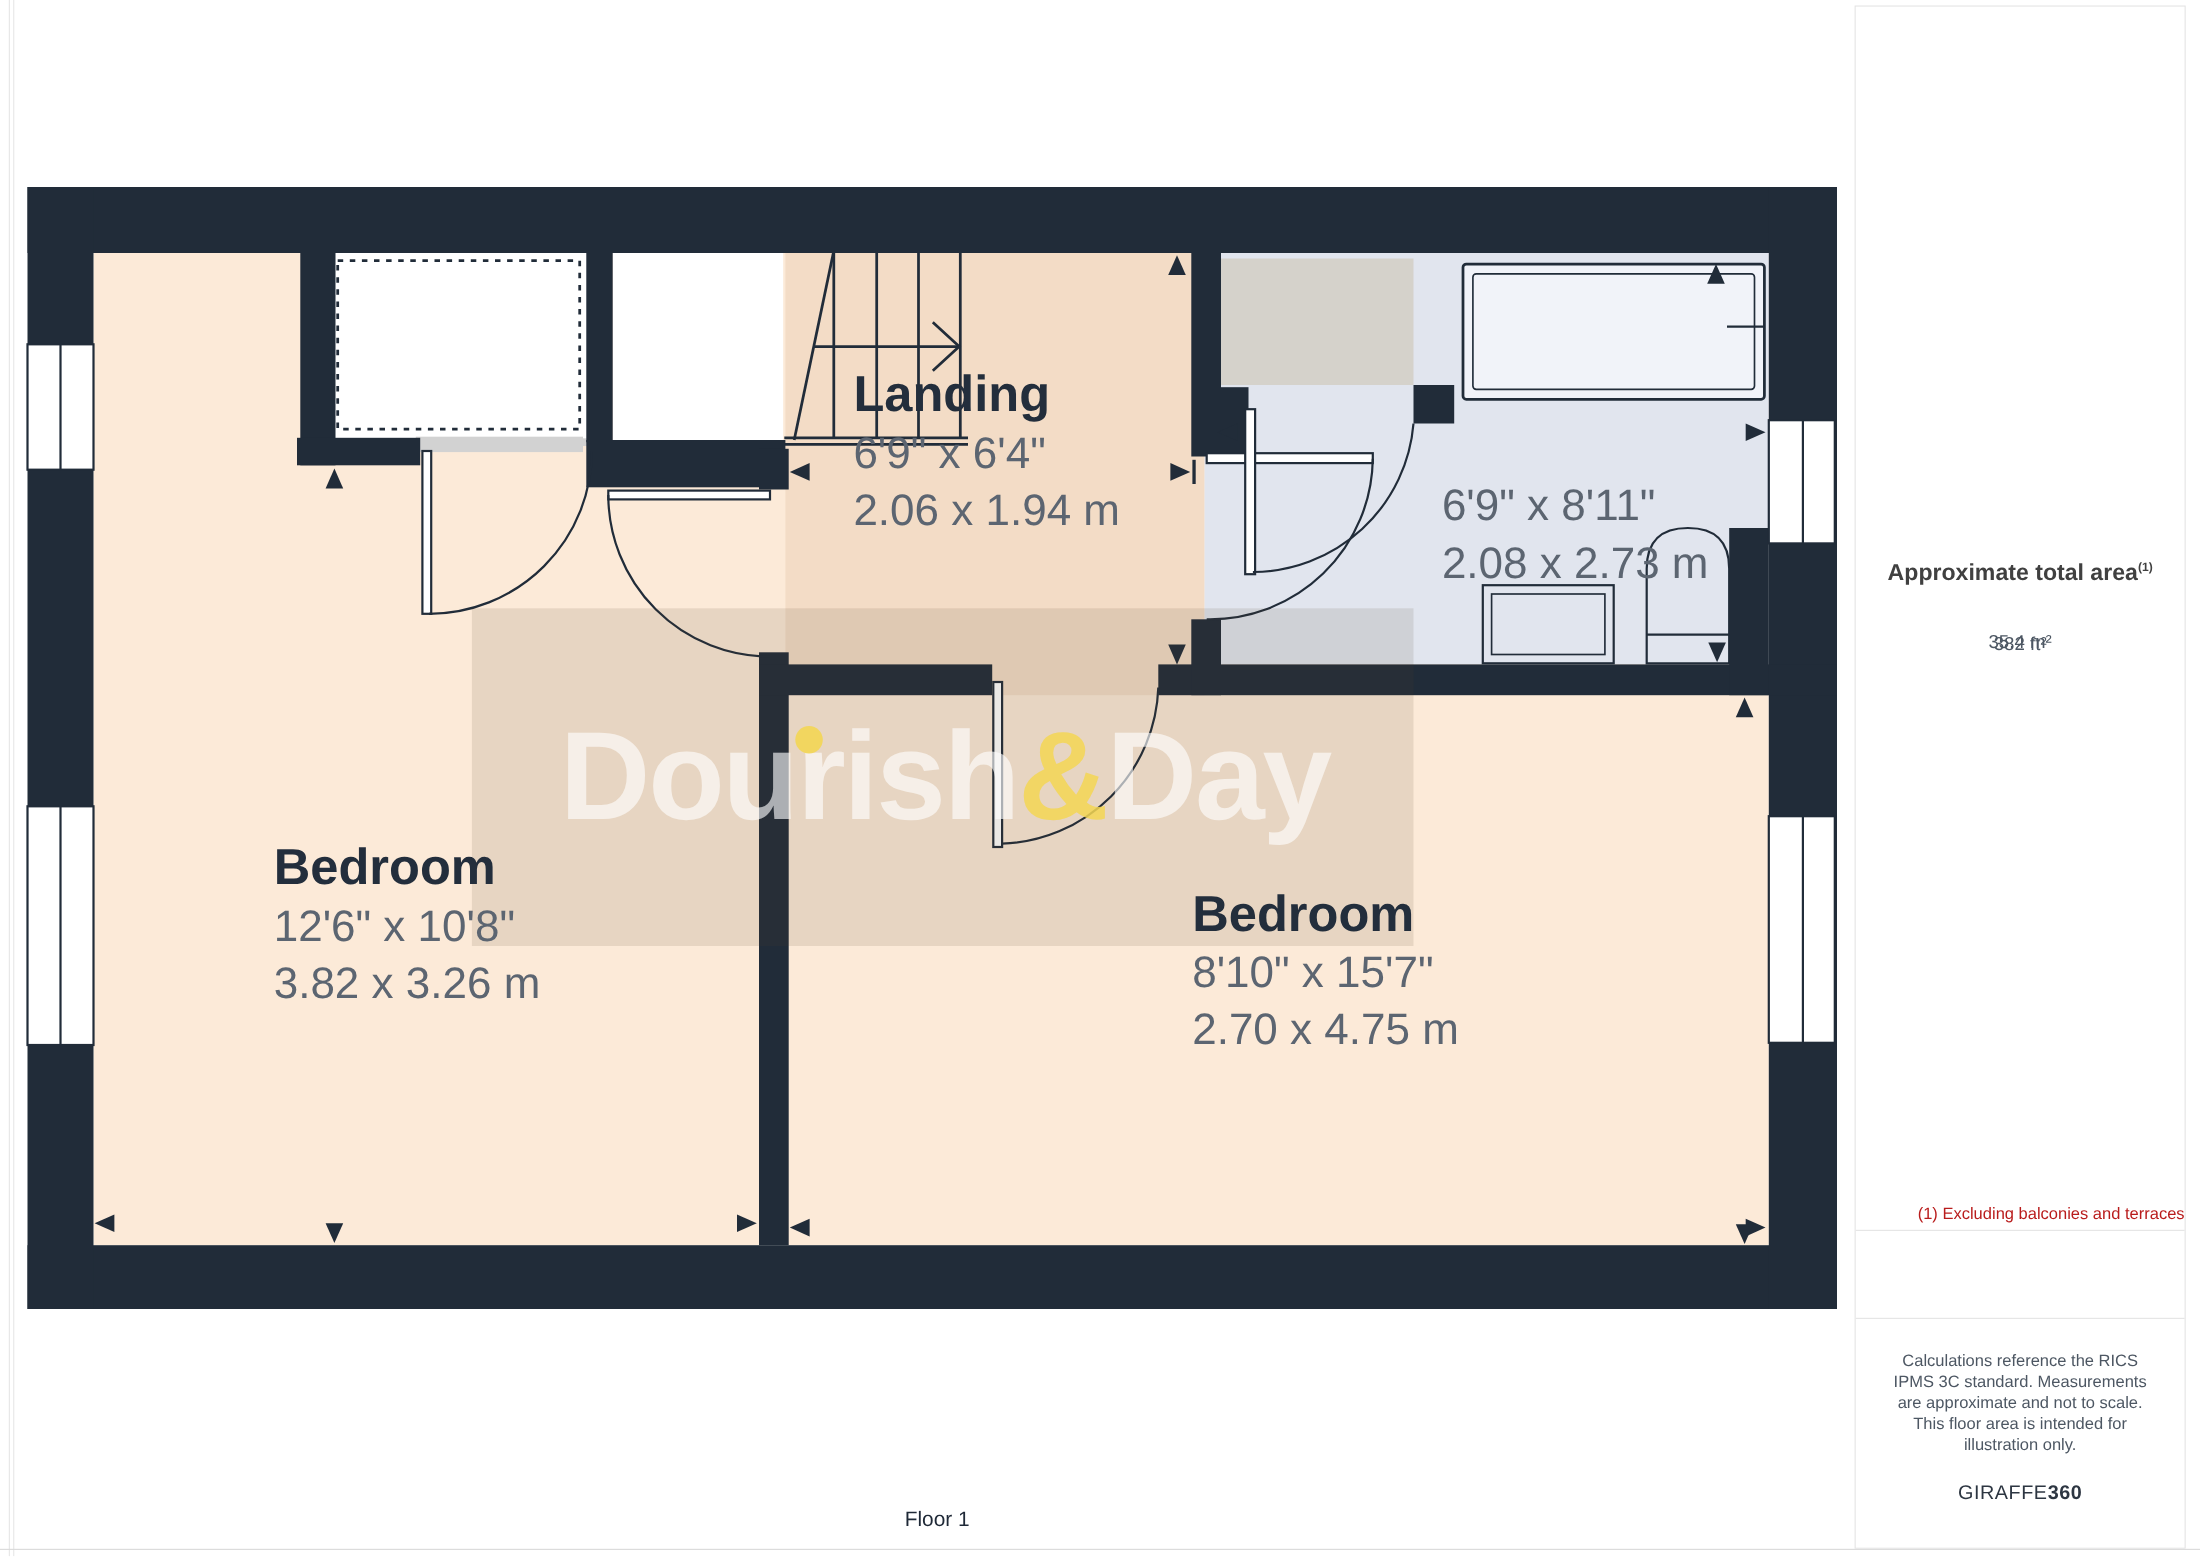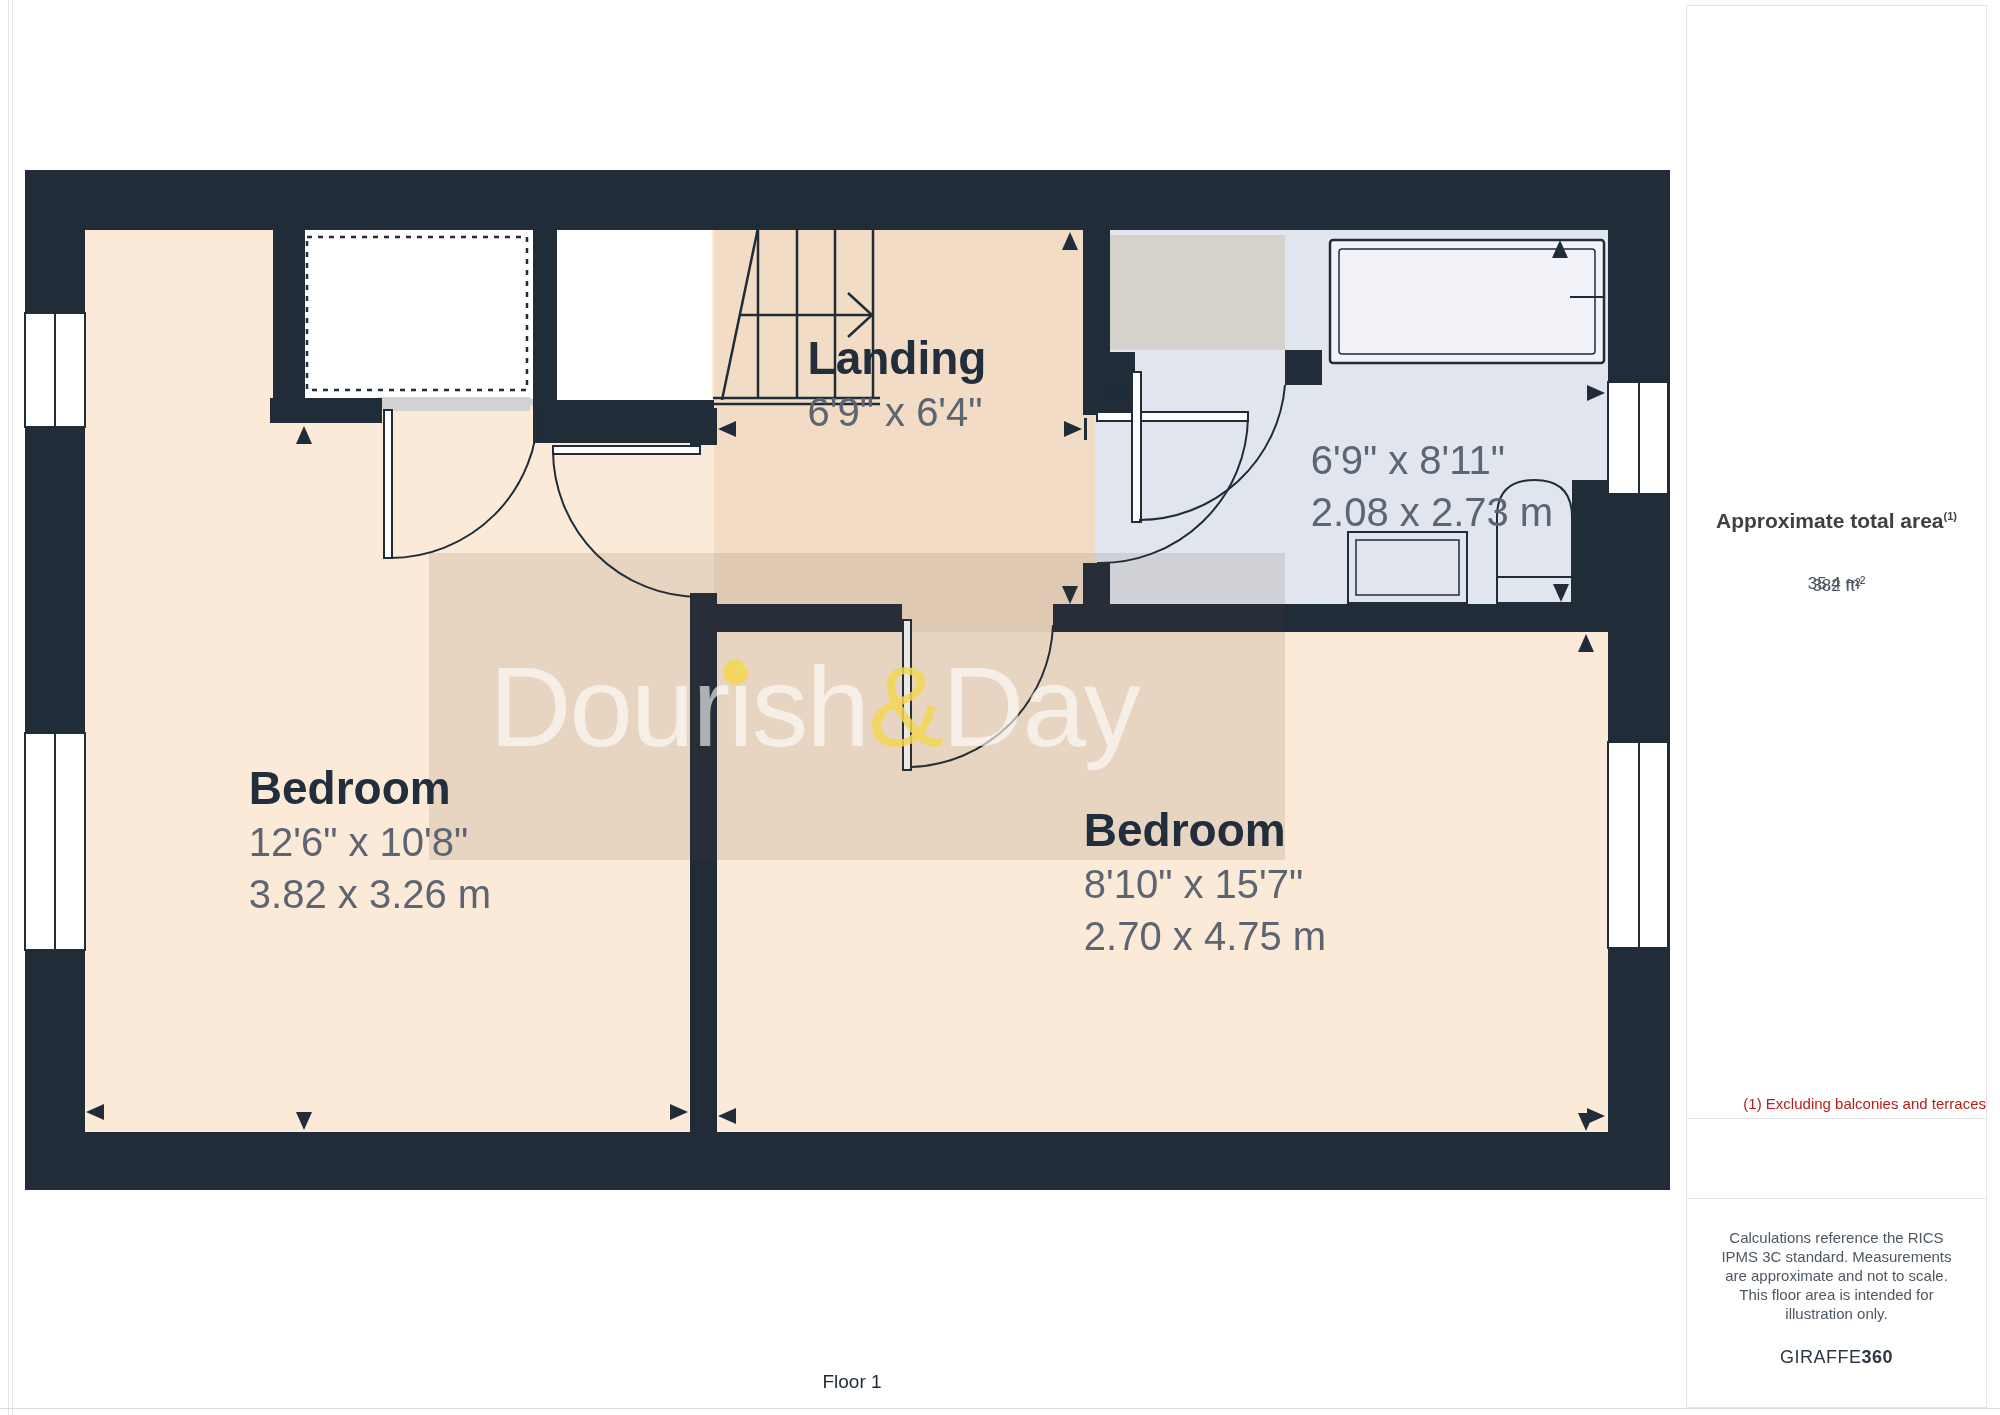--- a/index.html
+++ b/index.html
@@ -3,22 +3,22 @@
 <meta charset="utf-8">
 <style>
   html,body{margin:0;padding:0;background:#ffffff;}
   body{font-family:"Liberation Sans", sans-serif;}
   #page{position:relative;width:2000px;height:1415px;background:#fff;overflow:hidden;}
   .vline{position:absolute;top:0;bottom:0;width:1px;background:#e6e6e6;}
   #bottom-line{position:absolute;left:0;top:1408px;width:2000px;height:1px;background:#d9d9d9;}
   #plan-svg{position:absolute;left:0;top:0;}
   
   #wm-band{position:absolute;left:429px;top:553px;width:856px;height:307px;background:rgba(82,62,42,0.12);}
-  #wm-text{position:absolute;left:814px;top:706px;transform:translate(-50%,-50%);
-           font-size:114px;font-weight:400;letter-spacing:-2px;white-space:nowrap;
+  #wm-text{position:absolute;left:859px;top:706px;transform:translate(-50%,-50%);
+           font-size:114px;font-weight:700;letter-spacing:-2px;white-space:nowrap;
            color:rgba(255,255,255,0.62);}
   #wm-text .amp{color:rgba(243,214,84,0.85);}
   #wm-idot{position:absolute;left:723px;top:660px;width:25px;height:25px;border-radius:50%;
            background:rgba(243,214,84,0.9);}
   
   .room-label{position:absolute;transform:translateX(-50%);text-align:left;white-space:nowrap;}
   .rl{font-size:46px;font-weight:700;color:#232e3c;line-height:56px;}
   .rd{font-size:40px;font-weight:400;color:#5c6571;line-height:52px;}
   #label-bedroom-left{left:370px;top:760px;}
   #label-landing{left:897px;top:330px;}
@@ -184,20 +184,21 @@
   <div id="wm-idot"></div>
 
   <div class="room-label" id="label-bedroom-left">
     <div class="rl">Bedroom</div>
     <div class="rd">12'6" x 10'8"</div>
     <div class="rd">3.82 x 3.26 m</div>
   </div>
   <div class="room-label" id="label-landing">
     <div class="rl">Landing</div>
     <div class="rd">6'9" x 6'4"</div>
+    <div class="rd">2.06 x 1.94 m</div>
   </div>
   <div class="room-label" id="label-bathroom">
     <div class="rd">6'9" x 8'11"</div>
     <div class="rd">2.08 x 2.73 m</div>
   </div>
   <div class="room-label" id="label-bedroom-right">
     <div class="rl">Bedroom</div>
     <div class="rd">8'10" x 15'7"</div>
     <div class="rd">2.70 x 4.75 m</div>
   </div>

